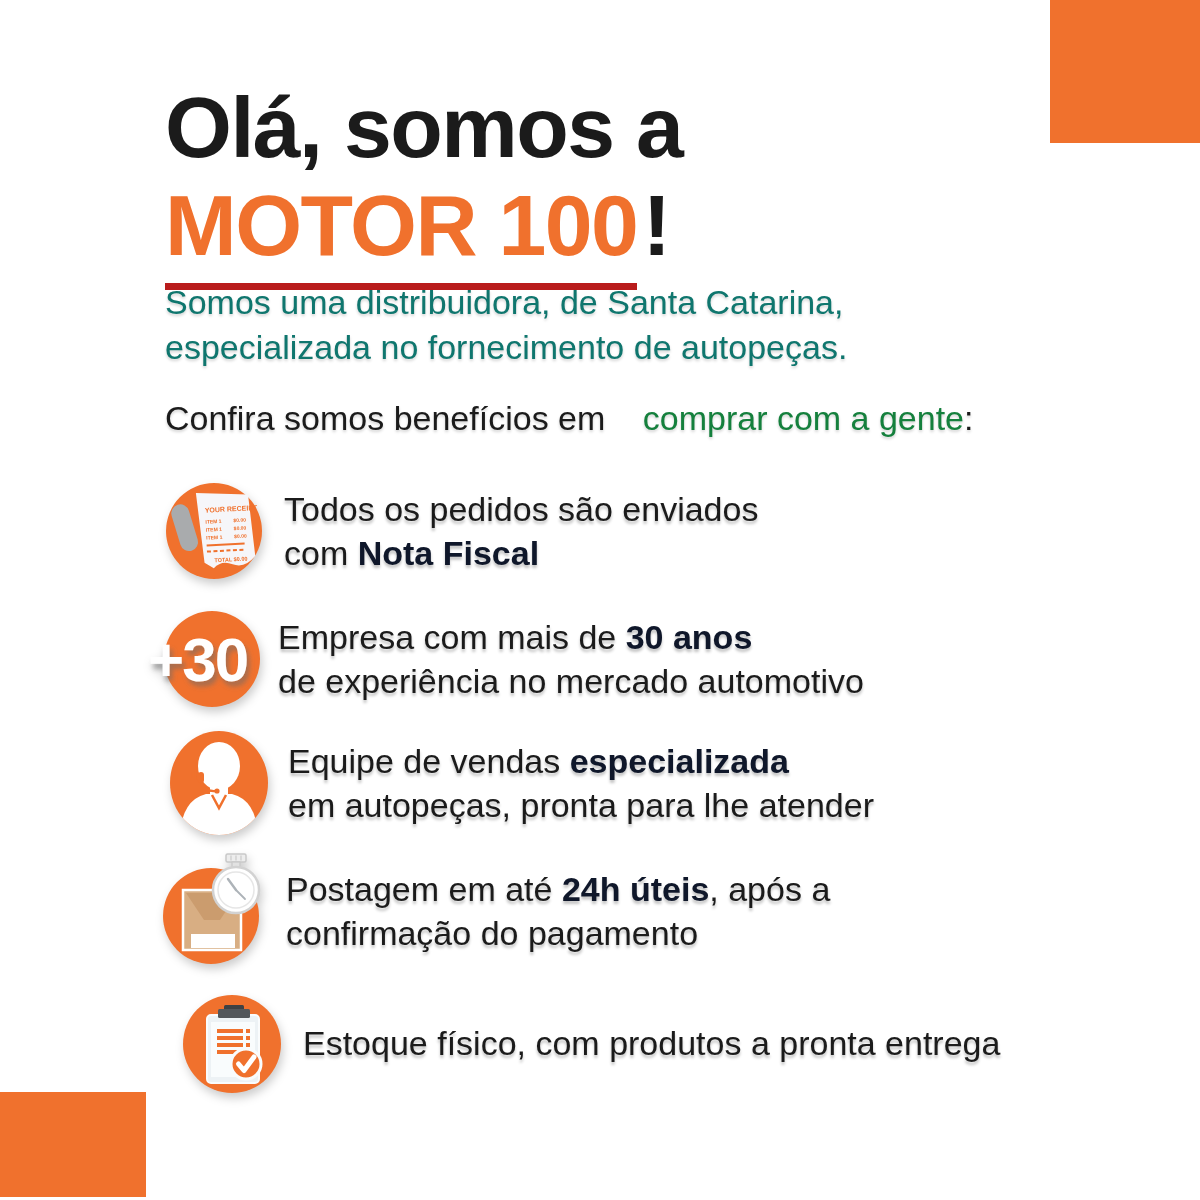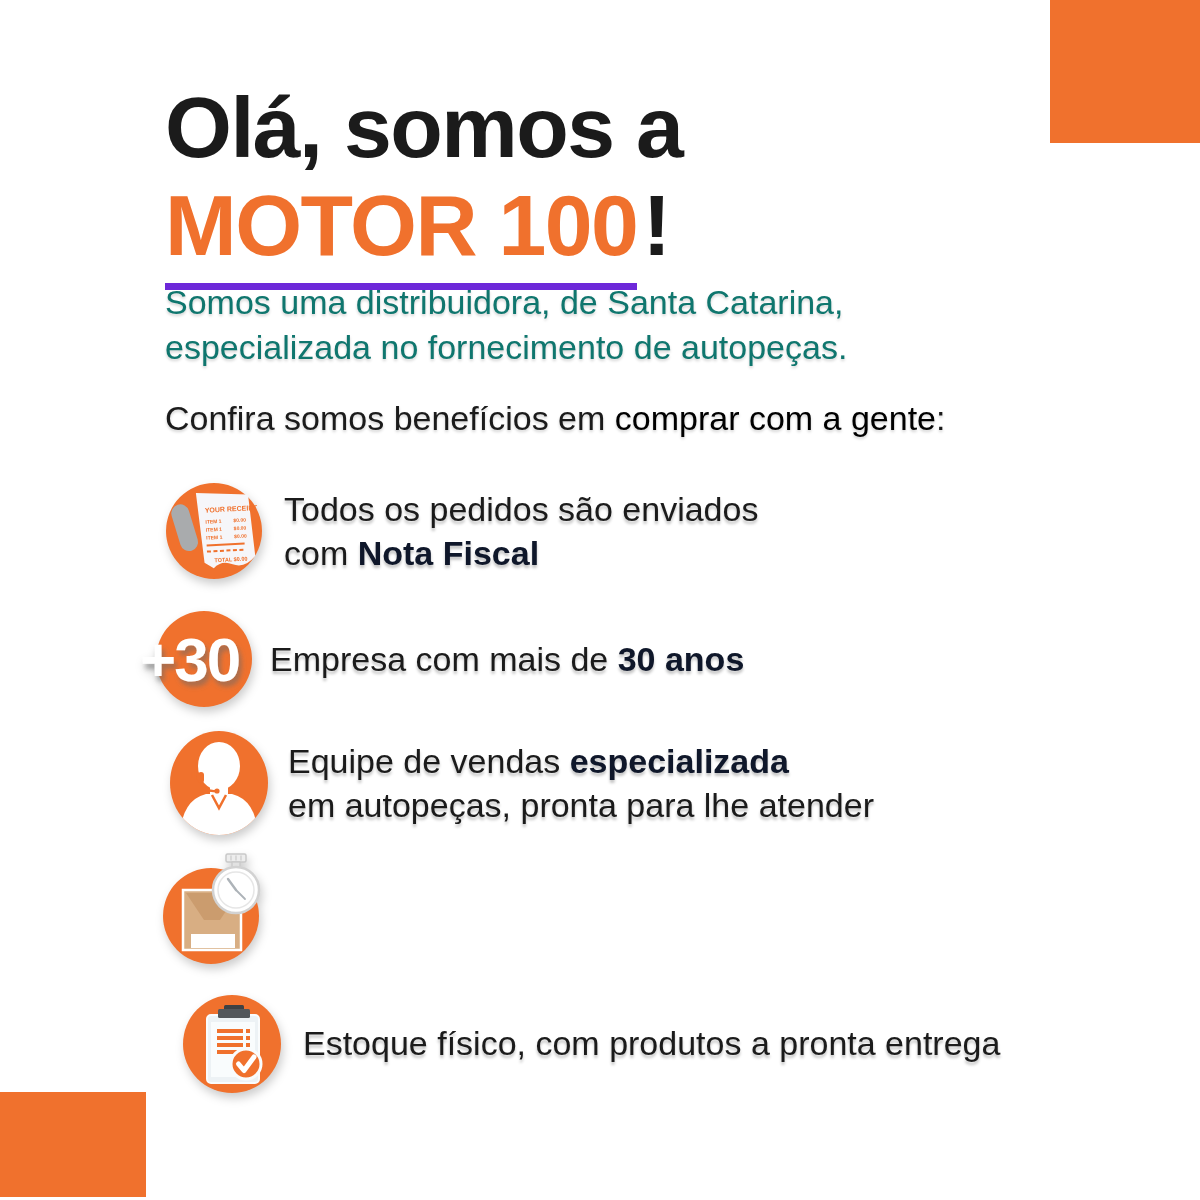--- a/index.html
+++ b/index.html
@@ -10,38 +10,38 @@
     overflow:hidden;
     font-family:"Liberation Sans", sans-serif;
     color:#1b1b1b;
   }
   
   .corner-tr{position:absolute;top:0;right:0;width:150px;height:143px;background:#F0712D;}
   .corner-bl{position:absolute;bottom:0;left:0;width:146px;height:105px;background:#F0712D;}
 
   
   .title{position:absolute;left:165px;top:78px;font-weight:700;letter-spacing:-1.5px;line-height:98px;font-size:86px;color:#1b1b1b;}
-  .title .brand{display:inline-block;color:#F0712D;padding-bottom:9px;border-bottom:7px solid #6d28d9;}
+  .title .brand{display:inline-block;color:#F0712D;padding-bottom:9px;border-bottom:7px solid #b91c1c;}
   .title .excl{color:#1b1b1b;padding-left:5px;}
 
   
   .intro{position:absolute;left:165px;top:280px;font-size:34px;line-height:45px;color:#0f766e;text-shadow:0 2px 3px rgba(0,0,0,0.18);}
 
   
   .cta{position:absolute;left:165px;top:396px;font-size:34px;line-height:44px;color:#1b1b1b;text-shadow:0 2px 3px rgba(0,0,0,0.18);}
-  .cta .hl-light{color:#000000;}
+  .cta .hl-light{color:#15803d;margin-left:28px;}
 
   
   .row{position:absolute;display:flex;align-items:center;}
   .row svg{flex:0 0 auto;filter:drop-shadow(2px 5px 5px rgba(0,0,0,0.20));}
   .btext{margin-left:16px;font-size:34px;line-height:44px;color:#1b1b1b;text-shadow:0 3px 3px rgba(0,0,0,0.24);white-space:nowrap;}
   .hl{color:#0f172a;font-weight:700;}
 
   .row1{left:158px;top:478px;}
-  .row2{left:138px;top:606px;}
+  .row2{left:146px;top:606px;}
   .row2 .btext{margin-left:10px;}
   .row3{left:166px;top:728px;}
   .row4{left:156px;top:846px;}
   .row5{left:177px;top:984px;}
 
   .r-orange{fill:#F0712D;}
   .receipt-txt{fill:#F0712D;font-family:"Liberation Sans",sans-serif;font-weight:700;}
   .plus30{fill:#ffffff;font-family:"Liberation Sans",sans-serif;font-weight:700;font-size:62px;letter-spacing:-2px;}
 </style>
 </head>
@@ -97,20 +97,21 @@
       <defs>
         <filter id="txtshadow" x="-30%" y="-30%" width="160%" height="160%">
           <feDropShadow dx="3" dy="5" stdDeviation="2.5" flood-color="#6b6b6b" flood-opacity="0.55"></feDropShadow>
         </filter>
       </defs>
       <circle cx="66" cy="53" r="48" class="r-orange"></circle>
       <text x="2" y="75" class="plus30" filter="url(#txtshadow)">+30</text>
     </svg>
     <div class="btext">
       <div><span>Empresa com mais de </span><span class="hl">30 anos</span></div>
+      <div><span>de experiência no mercado automotivo</span></div>
     </div>
   </div>
 
   <div class="row row3">
     <svg width="106" height="110" viewBox="0 0 106 110">
       <defs>
         <clipPath id="agentclip">
             <ellipse cx="53" cy="55" rx="49" ry="52"></ellipse>
           </clipPath>
       </defs>
@@ -145,20 +146,24 @@
         <line x1="75" y1="9.5" x2="75" y2="14.5" stroke="#C9C9C9" stroke-width="1.2"></line>
         <line x1="80" y1="9.5" x2="80" y2="14.5" stroke="#C9C9C9" stroke-width="1.2"></line>
         <line x1="85" y1="9.5" x2="85" y2="14.5" stroke="#C9C9C9" stroke-width="1.2"></line>
         <rect x="76" y="16" width="8" height="6" fill="#E2E2E2" stroke="#C9C9C9" stroke-width="1.2"></rect>
         <circle cx="80" cy="44" r="23" fill="#ffffff" stroke="#D2D2D2" stroke-width="2.5"></circle>
         <circle cx="80" cy="44" r="18" fill="#ffffff" stroke="#E6E6E6" stroke-width="1.5"></circle>
         <line x1="80" y1="44" x2="72" y2="33" stroke="#ADB3B8" stroke-width="2.4" stroke-linecap="round"></line>
         <line x1="80" y1="44" x2="89" y2="53" stroke="#ADB3B8" stroke-width="1.8" stroke-linecap="round"></line>
       </g>
     </svg>
+    <div class="btext" style="margin-top:10px;">
+      <div><span>Postagem em até </span><span class="hl">24h úteis</span><span>, após a</span></div>
+      <div><span>confirmação do pagamento</span></div>
+    </div>
   </div>
 
   <div class="row row5">
     <svg width="110" height="118" viewBox="0 0 110 118">
       <circle cx="55" cy="60" r="49" class="r-orange"></circle>
       <rect x="30" y="31" width="52" height="68" rx="4" fill="#EDF2F5" stroke="#FAFCFD" stroke-width="2"></rect>
       <rect x="34" y="38" width="44" height="55" fill="#F9FCFD"></rect>
       <rect x="51" y="17" width="12" height="6" rx="1" fill="#F0712D"></rect>
       <rect x="47" y="21" width="20" height="7" rx="1.5" fill="#3E4144"></rect>
       <rect x="41" y="25" width="32" height="9" rx="1.5" fill="#53575B"></rect>

